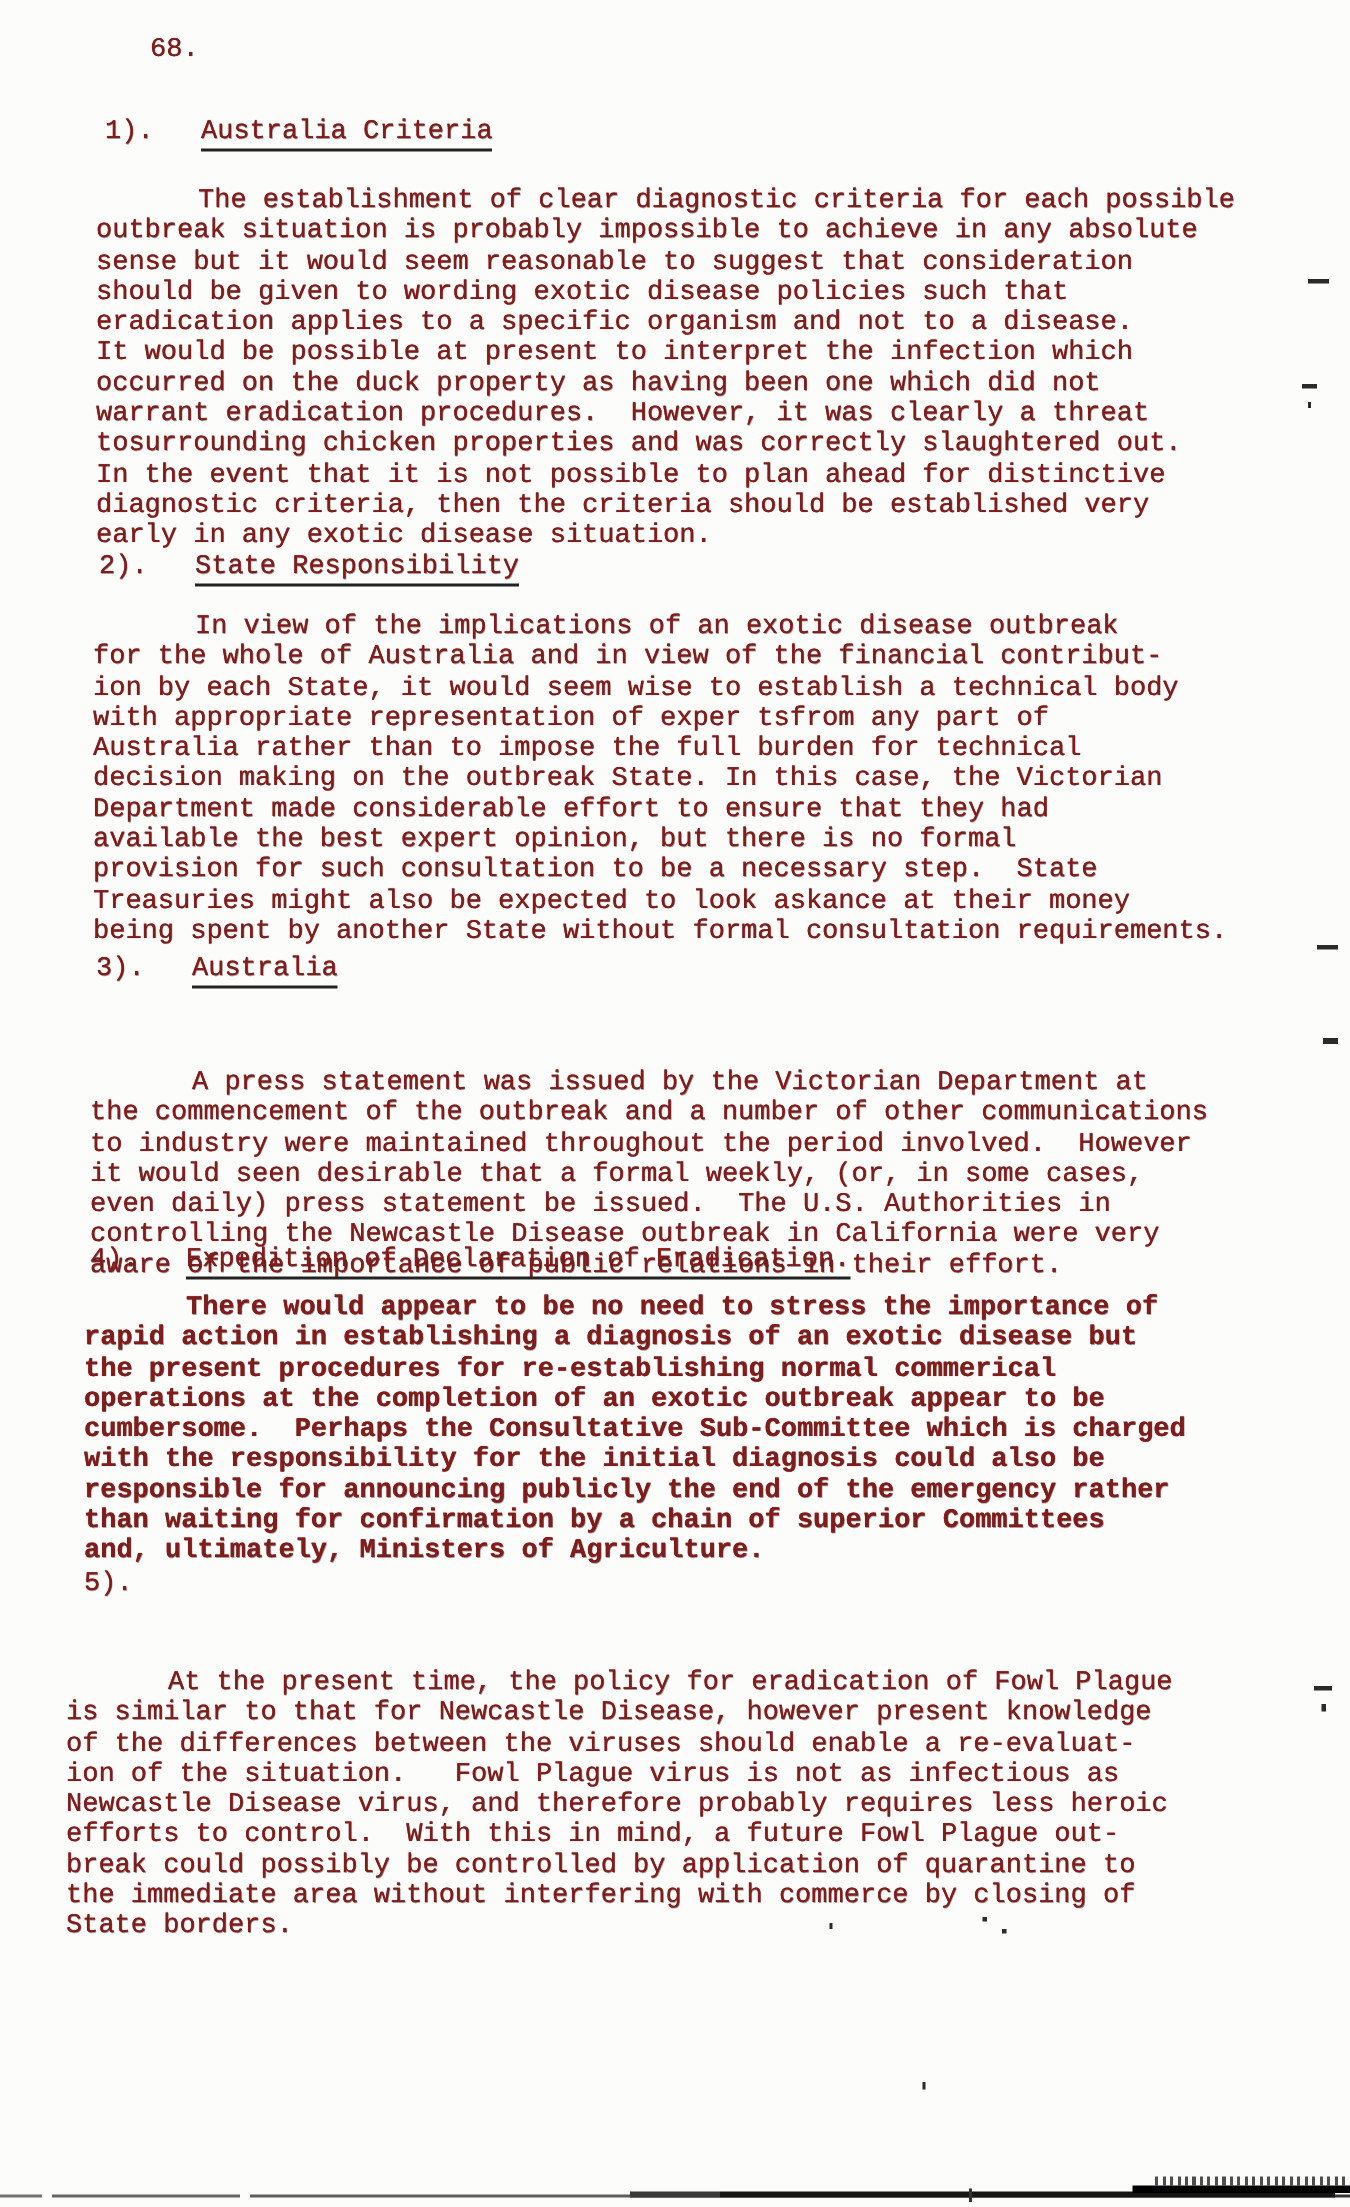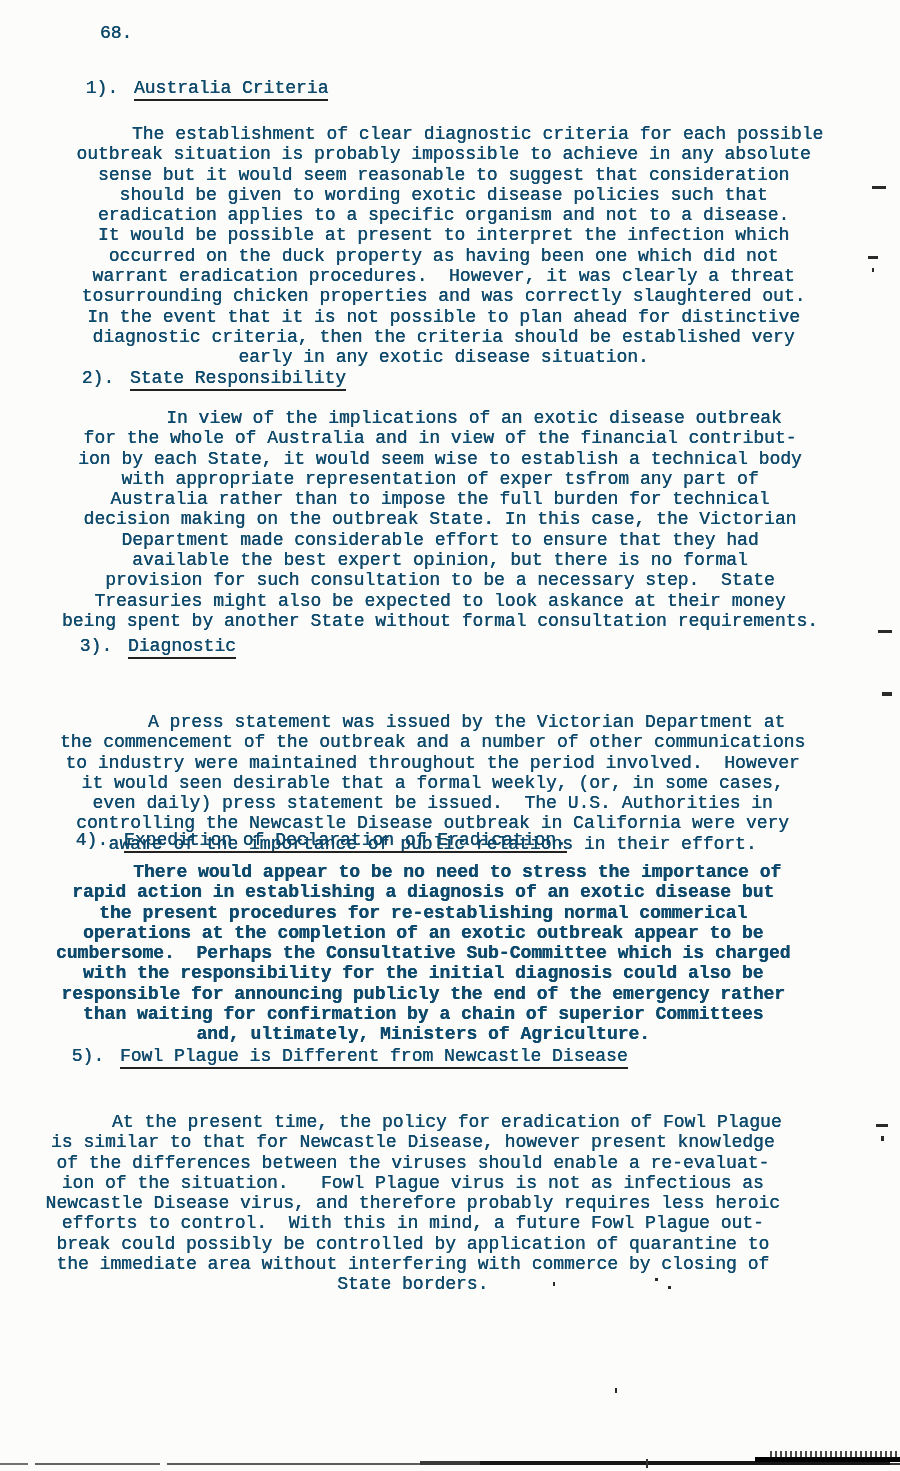--- a/index.html
+++ b/index.html
@@ -13,23 +13,22 @@
   .page {
     position: absolute; inset: 0;
     color: #1e1e1e;
   }
   .txt {
     position: absolute;
     font-size: 18px;
     line-height: 20.3px;
     white-space: pre;
     letter-spacing: 0px;
-    color: #0c4a6e;
+    color: #7f1d1d;
     text-shadow: 0 0 0.5px currentColor, 0.4px 0.4px 0.4px rgba(10,10,10,0.35);
-    text-align: center;
   }
   .pageno { font-size: 18px; }
   .head { display: flex; align-items: baseline; }
   .head .num { width: 64px; flex: 0 0 64px; }
   .head .title {
     border-bottom: 2.6px solid #222;
     padding-bottom: 1px;
   }
   .body { text-indent: 68px; }
   .artifact { position: absolute; background: #2a2a2a; }
@@ -95,21 +94,21 @@
 Australia rather than to impose the full burden for technical
 decision making on the outbreak State. In this case, the Victorian
 Department made considerable effort to ensure that they had
 available the best expert opinion, but there is no formal
 provision for such consultation to be a necessary step.  State
 Treasuries might also be expected to look askance at their money
 being spent by another State without formal consultation requirements.</div>
 
   <div class="txt head" style="top:636px; left:64px;">
     <span class="num">3).</span>
-    <span class="title">Diagnostic</span>
+    <span class="title">Australia</span>
   </div>
   <div class="txt body" style="top:712px; left:60px;">A press statement was issued by the Victorian Department at
 the commencement of the outbreak and a number of other communications
 to industry were maintained throughout the period involved.  However
 it would seen desirable that a formal weekly, (or, in some cases,
 even daily) press statement be issued.  The U.S. Authorities in
 controlling the Newcastle Disease outbreak in California were very
 aware of the importance of public relations in their effort.</div>
 
   <div class="txt head" style="top:830px; left:60px;">
@@ -121,21 +120,20 @@
 the present procedures for re-establishing normal commerical
 operations at the completion of an exotic outbreak appear to be
 cumbersome.  Perhaps the Consultative Sub-Committee which is charged
 with the responsibility for the initial diagnosis could also be
 responsible for announcing publicly the end of the emergency rather
 than waiting for confirmation by a chain of superior Committees
 and, ultimately, Ministers of Agriculture.</div>
 
   <div class="txt head" style="top:1046px; left:56px;">
     <span class="num">5).</span>
-    <span class="title">Fowl Plague is Different from Newcastle Disease</span>
   </div>
   <div class="txt body" style="top:1112px; left:44px;">At the present time, the policy for eradication of Fowl Plague
 is similar to that for Newcastle Disease, however present knowledge
 of the differences between the viruses should enable a re-evaluat-
 ion of the situation.   Fowl Plague virus is not as infectious as
 Newcastle Disease virus, and therefore probably requires less heroic
 efforts to control.  With this in mind, a future Fowl Plague out-
 break could possibly be controlled by application of quarantine to
 the immediate area without interfering with commerce by closing of
 State borders.</div>

